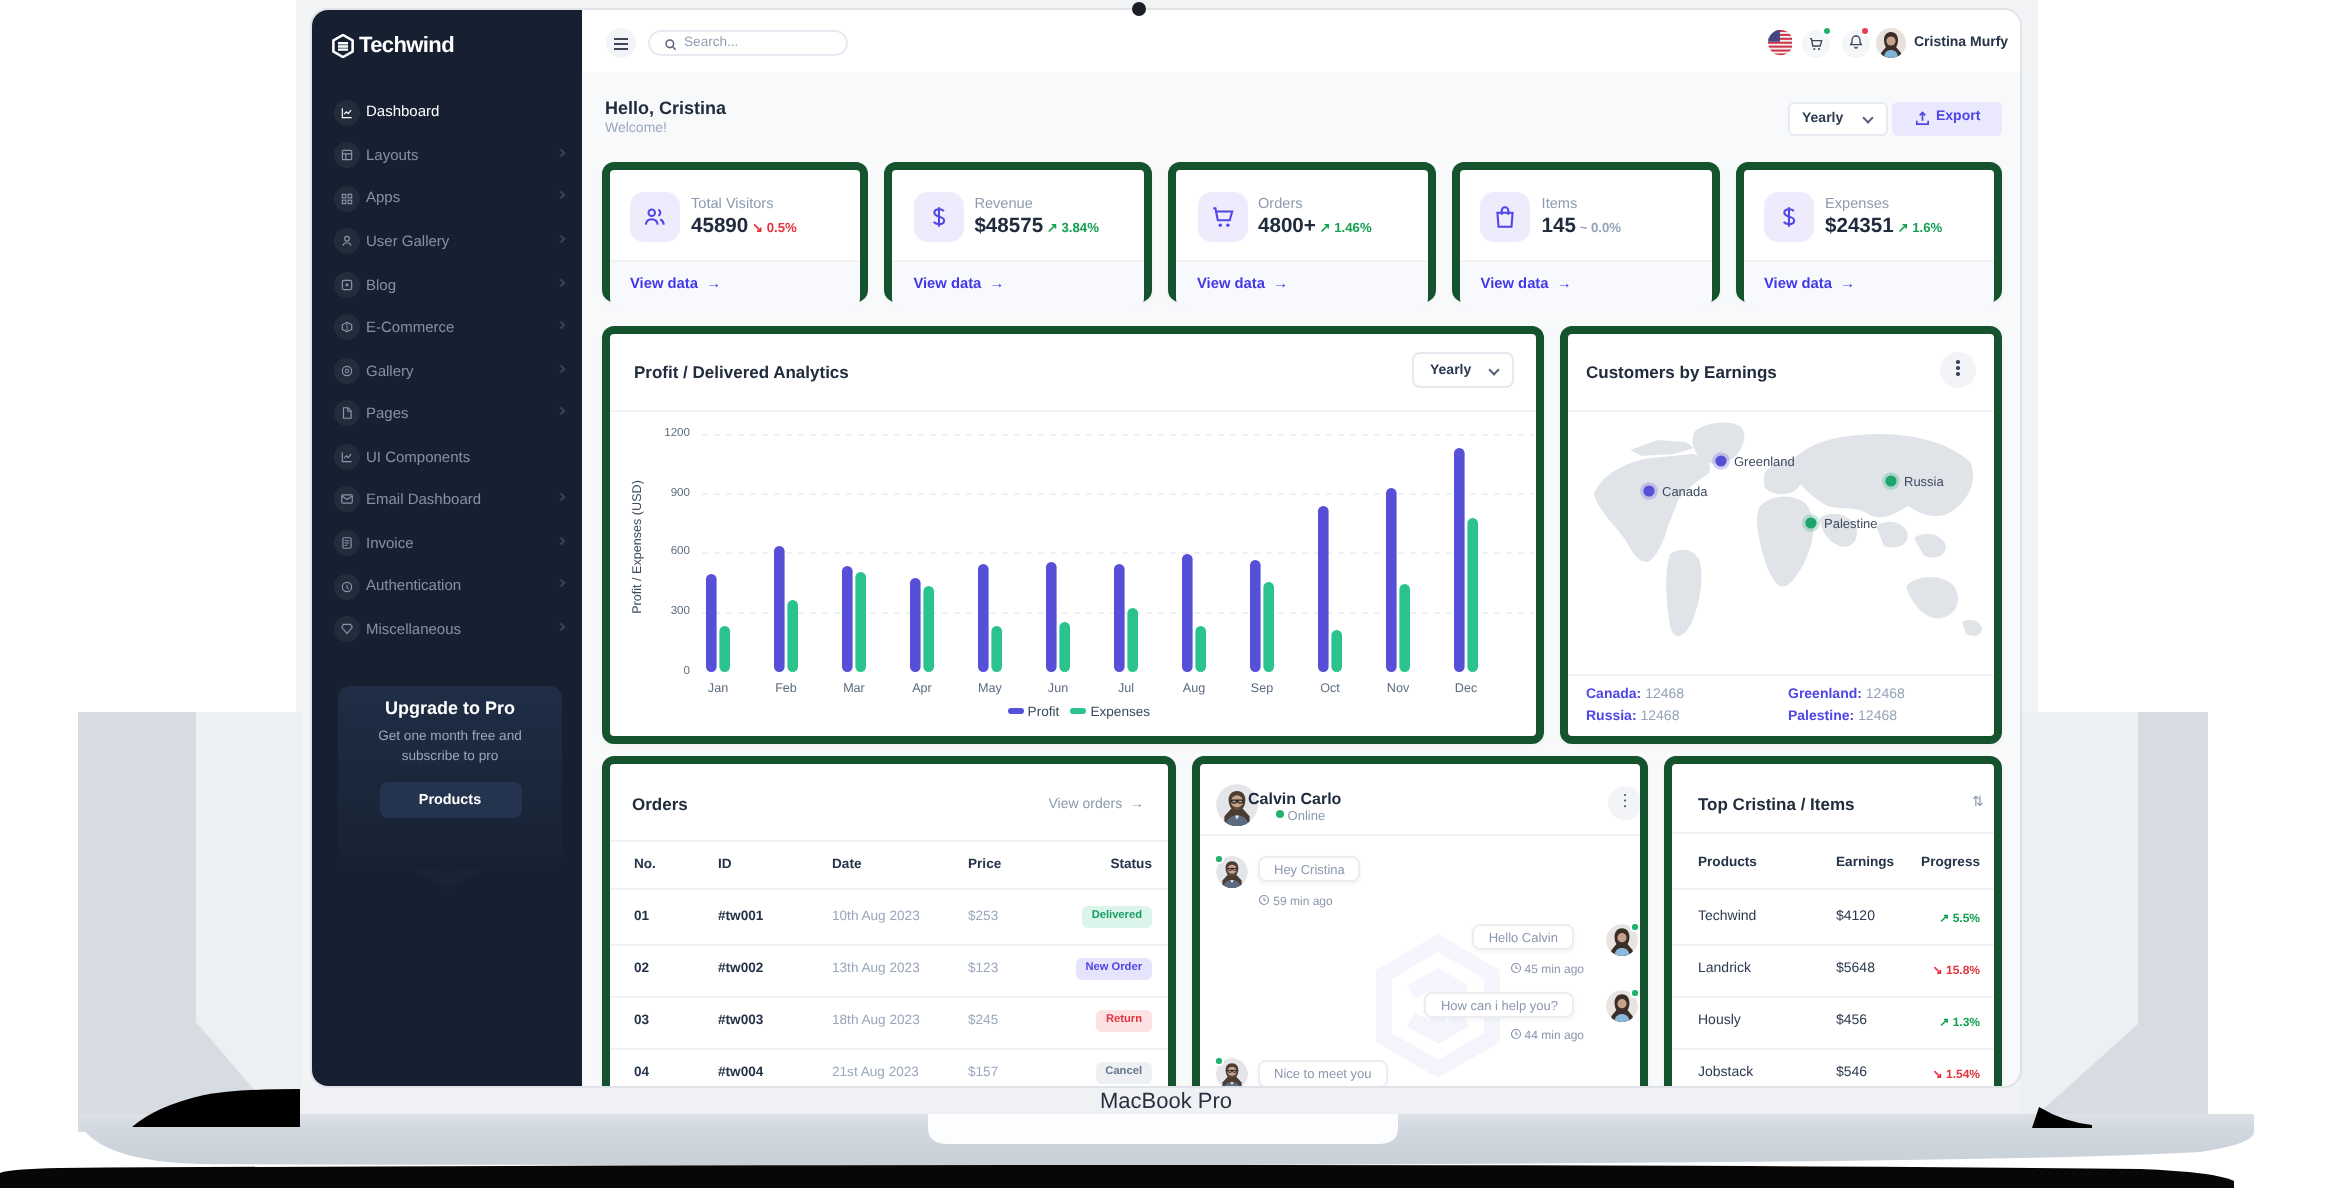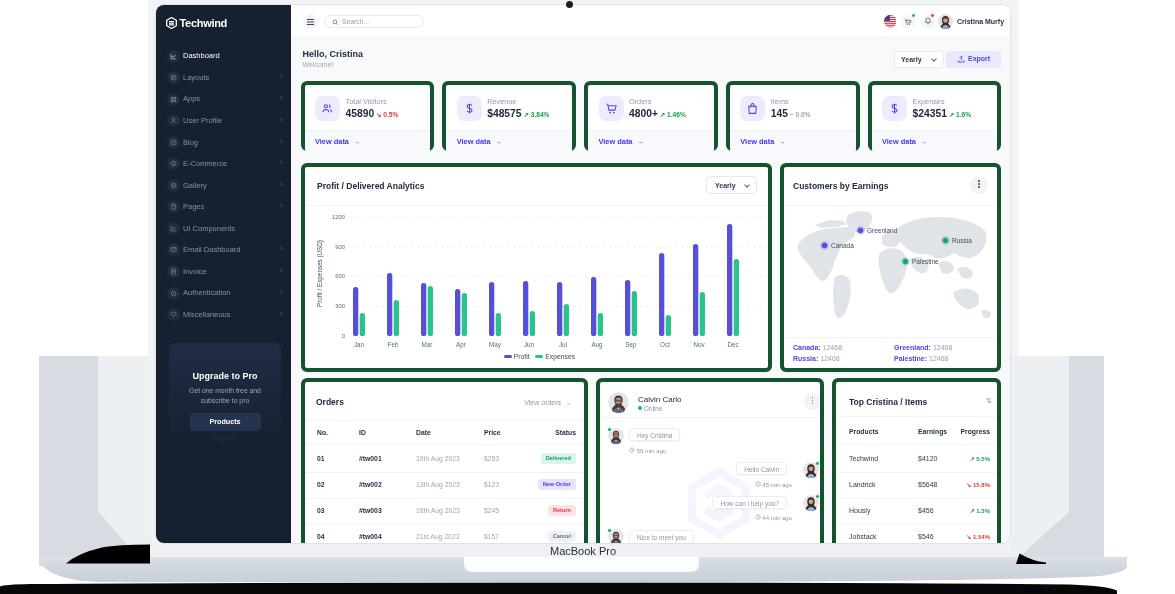--- a/index.html
+++ b/index.html
@@ -93,21 +93,21 @@
             <span class="mt">Apps</span>
             <span class="chev"></span>
           </div>
     <div class="mitem" style="top:105.0px">
             <span class="mic">
               <svg class="mi" viewBox="0 0 24 24">
                 <circle cx="12" cy="8" r="4" fill="none" stroke="#8a96aa" stroke-width="2"></circle>
                 <path d="M5 20c1-4 4-5 7-5s6 1 7 5" fill="none" stroke="#8a96aa" stroke-width="2"></path>
               </svg>
             </span>
-            <span class="mt">User Profile</span>
+            <span class="mt">User Gallery</span>
             <span class="chev"></span>
           </div>
     <div class="mitem" style="top:126.5px">
             <span class="mic">
               <svg class="mi" viewBox="0 0 24 24">
                 <rect x="4" y="4" width="16" height="16" rx="3" fill="none" stroke="#8a96aa" stroke-width="2"></rect>
                 <circle cx="12" cy="12" r="2.4" fill="#8a96aa"></circle>
               </svg>
             </span>
             <span class="mt">Blog</span>
@@ -186,21 +186,21 @@
             <span class="mic">
               <svg class="mi" viewBox="0 0 24 24">
                 <path d="M6 4h12l3 5-9 11L3 9z" fill="none" stroke="#8a96aa" stroke-width="2"></path>
               </svg>
             </span>
             <span class="mt">Miscellaneous</span>
             <span class="chev"></span>
           </div>
     </div>
     <div class="abs" style="left:13px;top:338px;width:112px;height:92px;border-radius:6px;background:linear-gradient(180deg,#1f2d46 0%,#1a2639 60%,#172134 100%);text-align:center">
-      <div style="margin-top:28px;color:#fff;font-weight:bold;font-size:9px">Upgrade to Pro</div>
+      <div style="margin-top:6px;color:#fff;font-weight:bold;font-size:9px">Upgrade to Pro</div>
       <div style="margin-top:5px;color:#9aa6b8;font-size:6.8px;line-height:9.5px">Get one month free and<br>subscribe to pro</div>
       <div style="margin:8px auto 0;width:71px;height:18px;border-radius:4px;background:#25344e;color:#fff;font-weight:bold;font-size:7.2px;line-height:18px">Products</div>
     </div>
   </div>
   <div id="main"></div>
 
   <div class="abs" style="left:135px;top:0;width:719px;height:31px;background:#fff">
     <div class="abs" style="left:12px;top:9px;width:15px;height:15px;border-radius:50%;background:#f3f4f7">
       <div class="abs" style="left:4px;top:5px;width:7px;height:1.2px;background:#3c4656;box-shadow:0 2.5px 0 #3c4656,0 5px 0 #3c4656"></div>
     </div>
@@ -417,21 +417,21 @@
           <div style="width:21px;height:21px;border-radius:50%;overflow:hidden"><svg width="100%" height="100%" viewBox="0 0 30 30">
               <circle cx="15" cy="15" r="15" fill="#e3e5e8"></circle>
               <path d="M15 5c-4 0-6 3-6 6.5 0 2.5 1 5 2 6l-5 5.5 0 7h18l0-7-5-5.5c1-1 2-3.5 2-6C21 8 19 5 15 5z" fill="#4a3b33"></path>
               <circle cx="15" cy="12.5" r="4.4" fill="#c9a088"></circle>
               <path d="M10.5 11.6h9M11 11.6a2 2 0 0 0 4 0M15.4 11.6a2 2 0 0 0 4 0" stroke="#222" stroke-width="0.9" fill="none"></path>
               <path d="M12 15.5c1 1.6 5 1.6 6 0l-1 3h-4z" fill="#5d4a40"></path>
               <path d="M7 30c0-5.5 4-7.5 8-7.5s8 2 8 7.5z" fill="#5a6b80"></path>
               <path d="M13.5 22.5h3l-1.5 3z" fill="#e9e4df"></path>
             </svg></div>
         </div>
-    <div class="abs" style="left:38px;top:12.5px;font-size:8px;font-weight:normal;color:#212c3f">Calvin Carlo</div>
+    <div class="abs" style="left:24px;top:12.5px;font-size:8px;font-weight:bold;color:#212c3f">Calvin Carlo</div>
     <div class="abs" style="left:38px;top:22.5px;font-size:6.5px;color:#8a97ad"><span style="display:inline-block;width:4px;height:4px;border-radius:50%;background:#23b26d;vertical-align:0.5px"></span> Online</div>
     <div class="abs" style="left:204px;top:11px;width:17px;height:17px;border-radius:50%;background:#f3f4f7">
       <div class="abs" style="left:7.7px;top:3.8px;width:1.7px;height:1.7px;border-radius:50%;background:#39455a;box-shadow:0 2.8px 0 #39455a,0 5.6px 0 #39455a"></div>
     </div>
     <div class="hdiv" style="top:35px"></div>
     <div class="abs" style="left:8px;top:46px;width:16px;height:16px;border-radius:50%;overflow:visible">
           <div style="width:16px;height:16px;border-radius:50%;overflow:hidden"><svg width="100%" height="100%" viewBox="0 0 30 30">
               <circle cx="15" cy="15" r="15" fill="#e3e5e8"></circle>
               <path d="M15 5c-4 0-6 3-6 6.5 0 2.5 1 5 2 6l-5 5.5 0 7h18l0-7-5-5.5c1-1 2-3.5 2-6C21 8 19 5 15 5z" fill="#4a3b33"></path>
               <circle cx="15" cy="12.5" r="4.4" fill="#c9a088"></circle>

